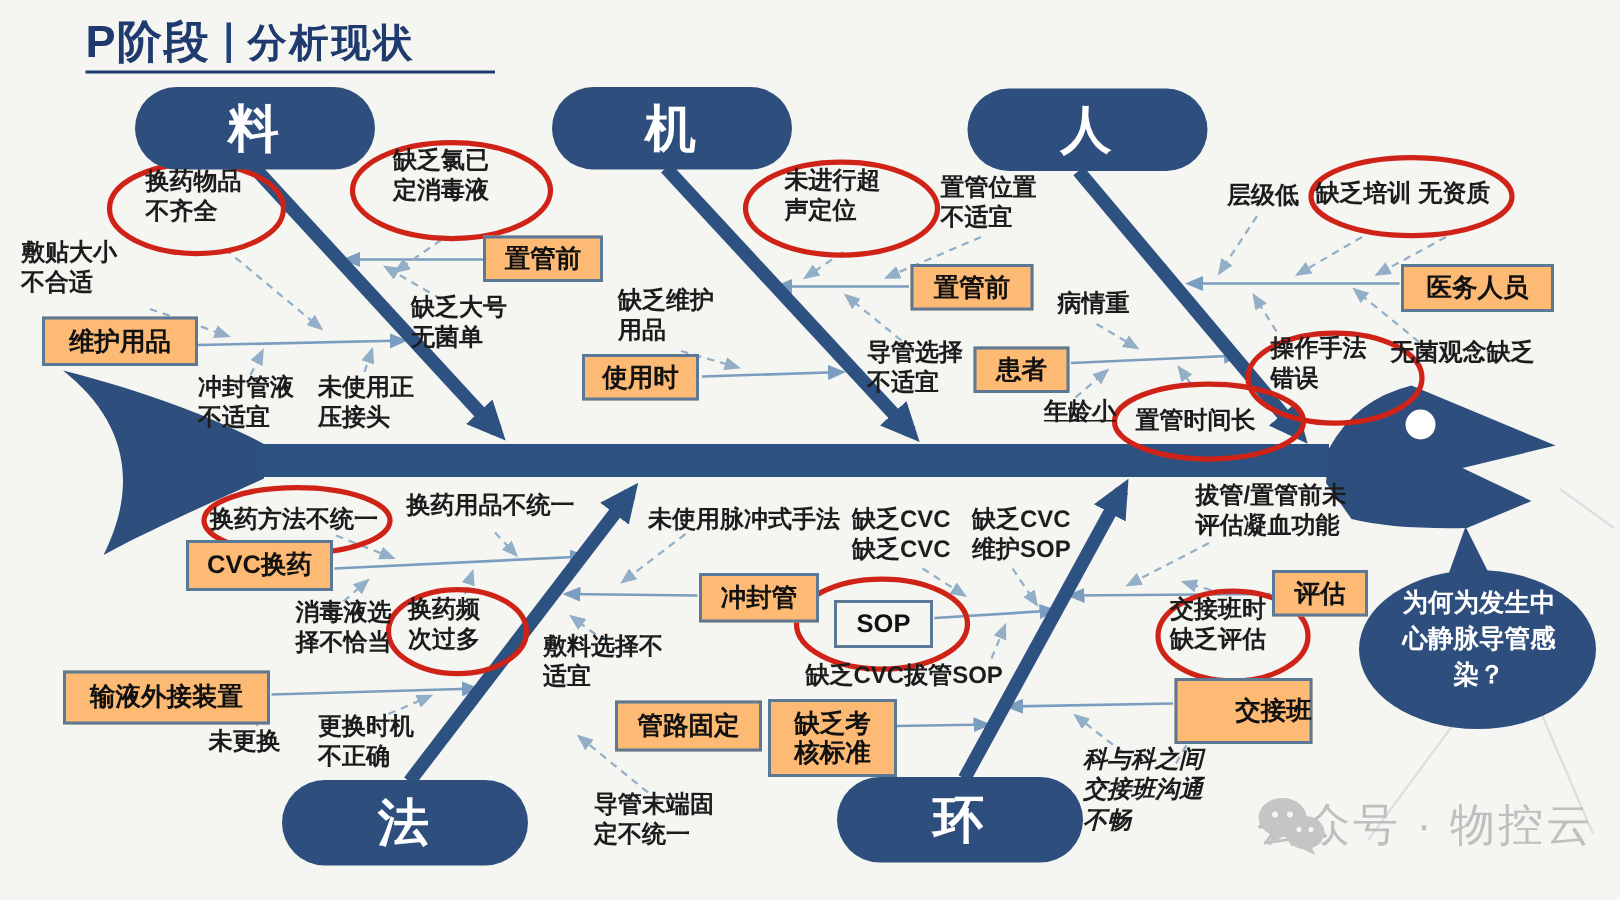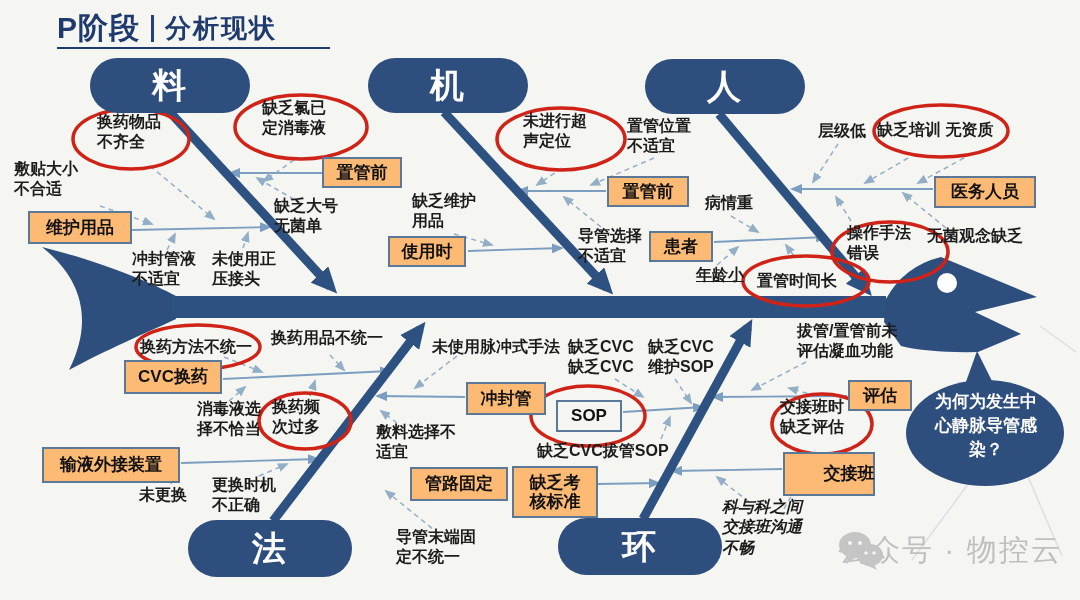--- a/index.html
+++ b/index.html
@@ -225,21 +225,21 @@
     <div class="lbl" style="left: 271px; top: 328px;">
       <div>换药用品不统一</div>
     </div>
     <div class="lbl" style="left: 197px; top: 399px; text-align: right;">
       <div>消毒液选</div>
       <div>择不恰当</div>
     </div>
     <div class="lbl" style="left: 432px; top: 337px;">
       <div>未使用脉冲式手法</div>
     </div>
-    <div class="lbl" style="left: 362px; top: 422px; margin-left: 14px;">
+    <div class="lbl" style="left: 362px; top: 422px;">
       <div>敷料选择不</div>
       <div>适宜</div>
     </div>
     <div class="lbl" style="left: 568px; top: 337px;">
       <div>缺乏CVC</div>
       <div>缺乏CVC</div>
     </div>
     <div class="lbl" style="left: 648px; top: 337px;">
       <div>缺乏CVC</div>
       <div>维护SOP</div>

